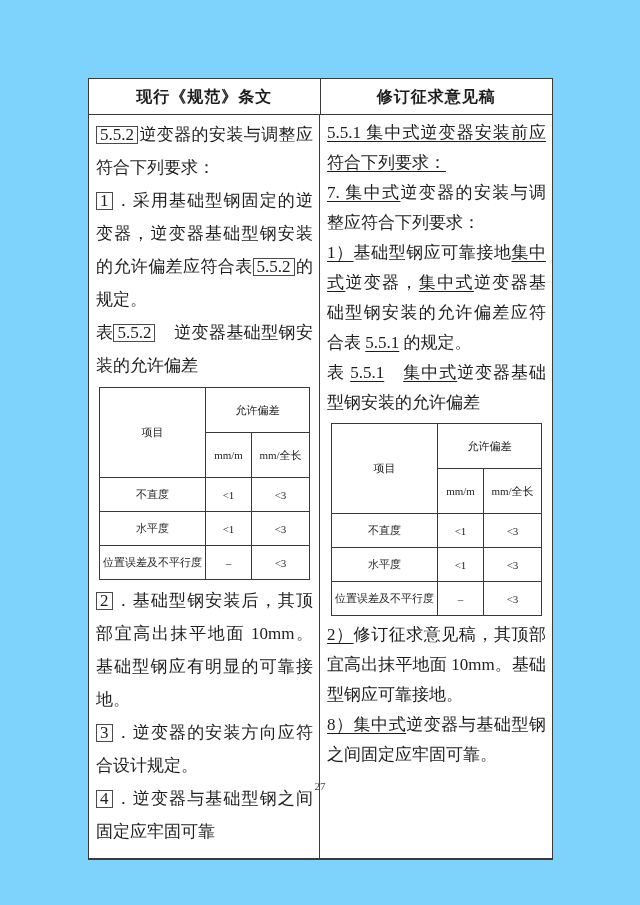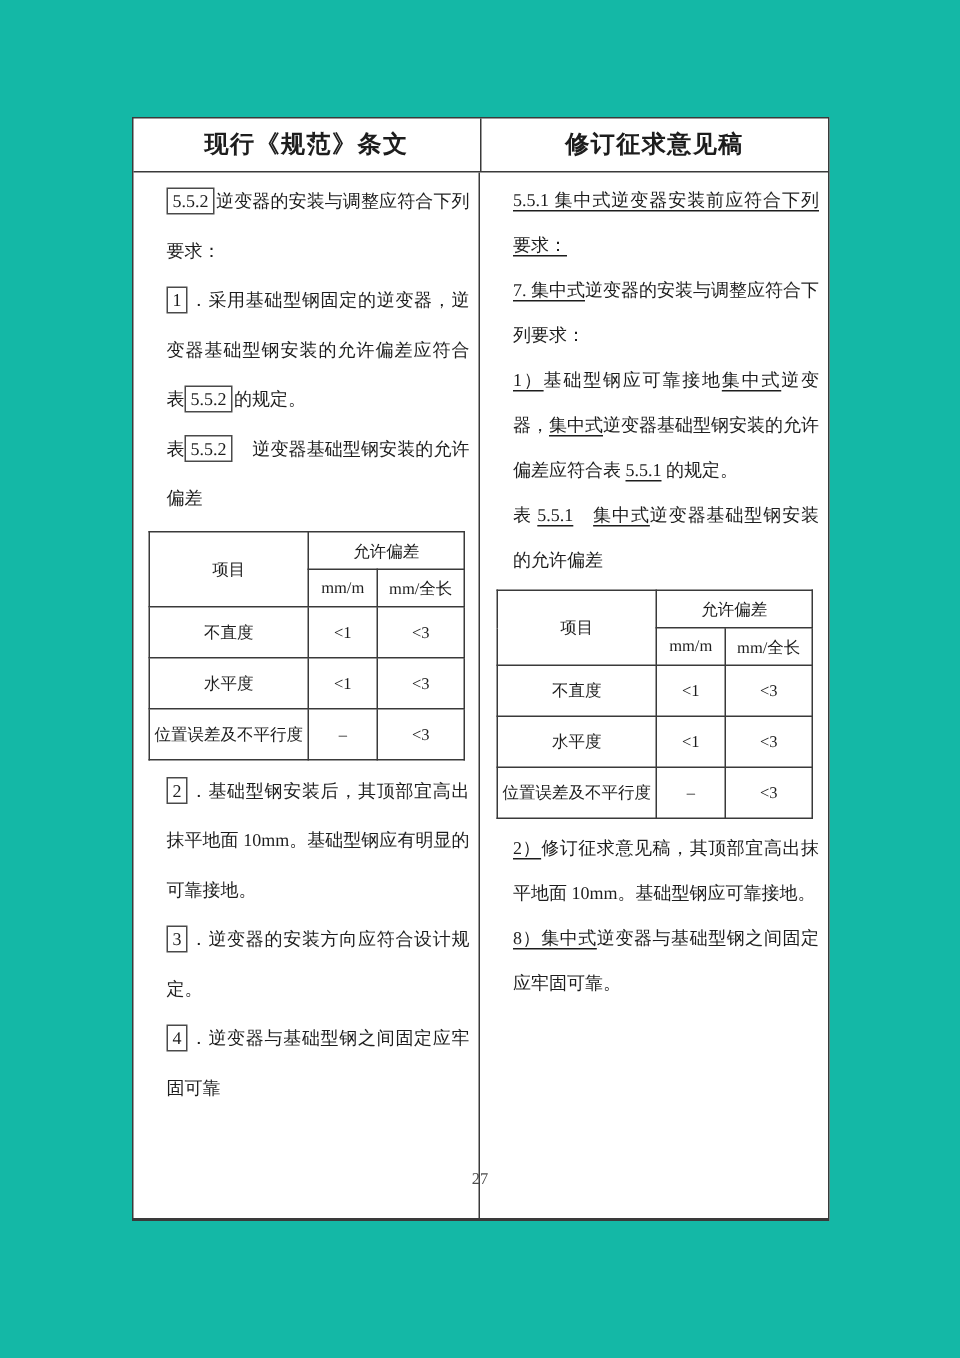--- a/index.html
+++ b/index.html
@@ -3,21 +3,21 @@
 <meta charset="utf-8">
 <style>
   * { box-sizing: border-box; margin: 0; padding: 0; }
   html, body { background: #ffffff; }
   body {
     width: 640px; height: 905px;
     position: relative;
     font-family: "Liberation Serif", "DejaVu Serif", serif;
     color: #1d1d1d;
   }
-  .page { position: absolute; inset: 0; background: #14b8a6; }
+  .page { position: absolute; inset: 0; background: #7dd3fc; }
 
   .doc-table {
     position: absolute;
     left: 88px; top: 78px;
     width: 465px;
     border: 1px solid #3a3a3a;
     border-bottom-width: 2px;
     background: #ffffff;
   }
   .doc-header { display: flex; border-bottom: 1px solid #3a3a3a; }
@@ -30,25 +30,24 @@
     letter-spacing: 1px;
   }
   .hcell.first { border-right: 1px solid #3a3a3a; }
 
   .doc-body { display: flex; align-items: stretch; min-height: 697px; }
   .col { padding: 3px 6px 10px 7px; }
   .col-left { width: 231px; border-right: 1px solid #3a3a3a; }
   .col-right { flex: 1; }
 
   .para {
-    font-size: 12px;
+    font-size: 17px;
     line-height: 33px;
     text-align: justify;
     word-break: break-all;
-    margin-left: 15px;
   }
   .col-right .para { line-height: 30px; }
 
   .box {
     display: inline-block;
     border: 1px solid #4a4a4a;
     padding: 0 3px;
     line-height: 16px;
     margin-right: 1px;
   }
@@ -63,21 +62,21 @@
   table.tol td {
     border: 1px solid #3a3a3a;
     text-align: center;
     vertical-align: middle;
     padding: 0 3px;
     white-space: nowrap;
   }
   table.tol td.c0 { width: 106px; }
   table.tol td.c1 { width: 46px; font-family: Liberation Serif, serif; }
   table.tol td.c2 { width: 58px; }
-  table.tol tr.hdr td { height: 25px; }
+  table.tol tr.hdr td { height: 45px; }
   table.tol tr.data td { height: 34px; }
 
   .page-number {
     position: absolute;
     left: 0; right: 0;
     top: 780px;
     text-align: center;
     font-size: 11px;
     color: #4c4c4c;
   }

